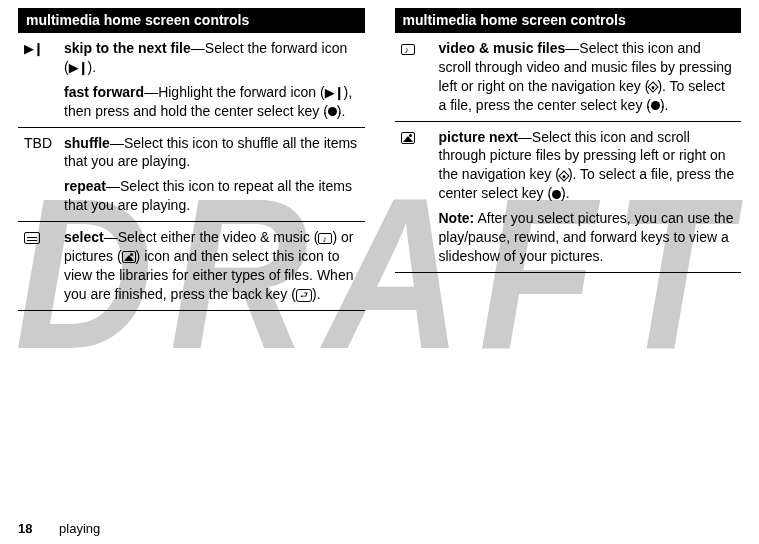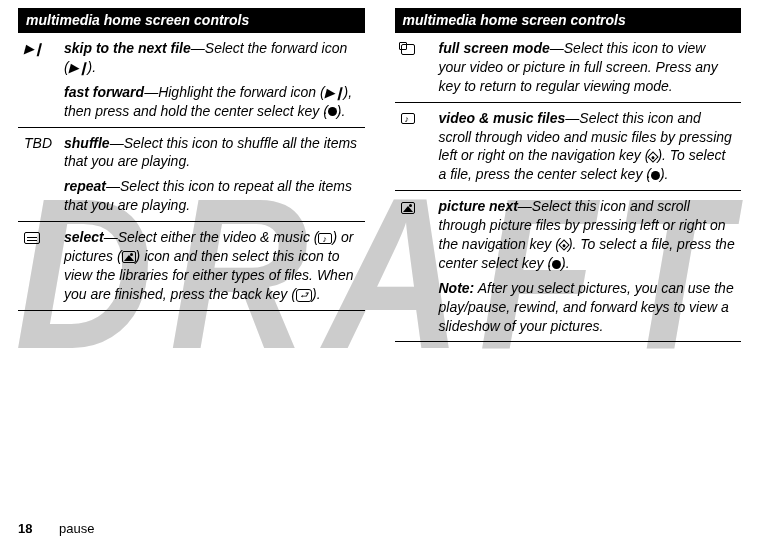--- a/index.html
+++ b/index.html
@@ -25,21 +25,21 @@
       z-index: 0;
       pointer-events: none;
     }
     .columns {
       display: flex;
       gap: 30px;
       padding: 8px 18px 0 18px;
       position: relative;
       z-index: 1;
     }
-    .col { flex: 1; font-style: italic; }
+    .col { flex: 1; }
     table {
       width: 100%;
       border-collapse: collapse;
     }
     thead th {
       background: #000;
       color: #fff;
       text-align: left;
       font-weight: bold;
       padding: 4px 8px;
@@ -202,28 +202,20 @@
 
   <div class="col">
     <table>
       <thead>
         <tr>
             <th colspan="2">multimedia home screen controls</th>
           </tr>
       </thead>
       <tbody>
 
-        <tr>
-          <td class="iconcell">
-            <span class="fullscreen-icon"></span>
-          </td>
-          <td>
-            <p><span class="b">full screen mode</span><span>—Select this icon to view your video or picture in full screen. Press any key to return to regular viewing mode.</span></p>
-          </td>
-        </tr>
 
         <tr>
           <td class="iconcell">
             <span class="video-music-icon"></span>
           </td>
           <td>
             <p><span class="b">video &amp; music files</span><span>—Select this icon and scroll through video and music files by pressing left or right on the navigation key (<span class="inline-nav"></span>). To select a file, press the center select key (<span class="inline-circle"></span>).</span></p>
           </td>
         </tr>
 
@@ -237,14 +229,14 @@
           </td>
         </tr>
       </tbody>
     </table>
   </div>
 
 </div>
 
 <div class="footer">
   <span class="pg">18</span>
-  <span>pause</span>
+  <span>playing</span>
 </div>
 
 </body></html>

